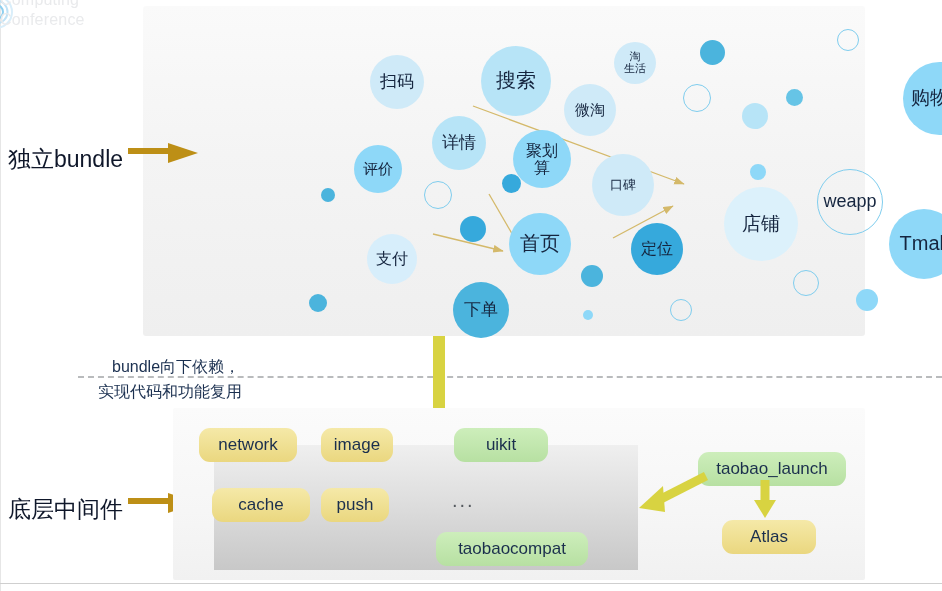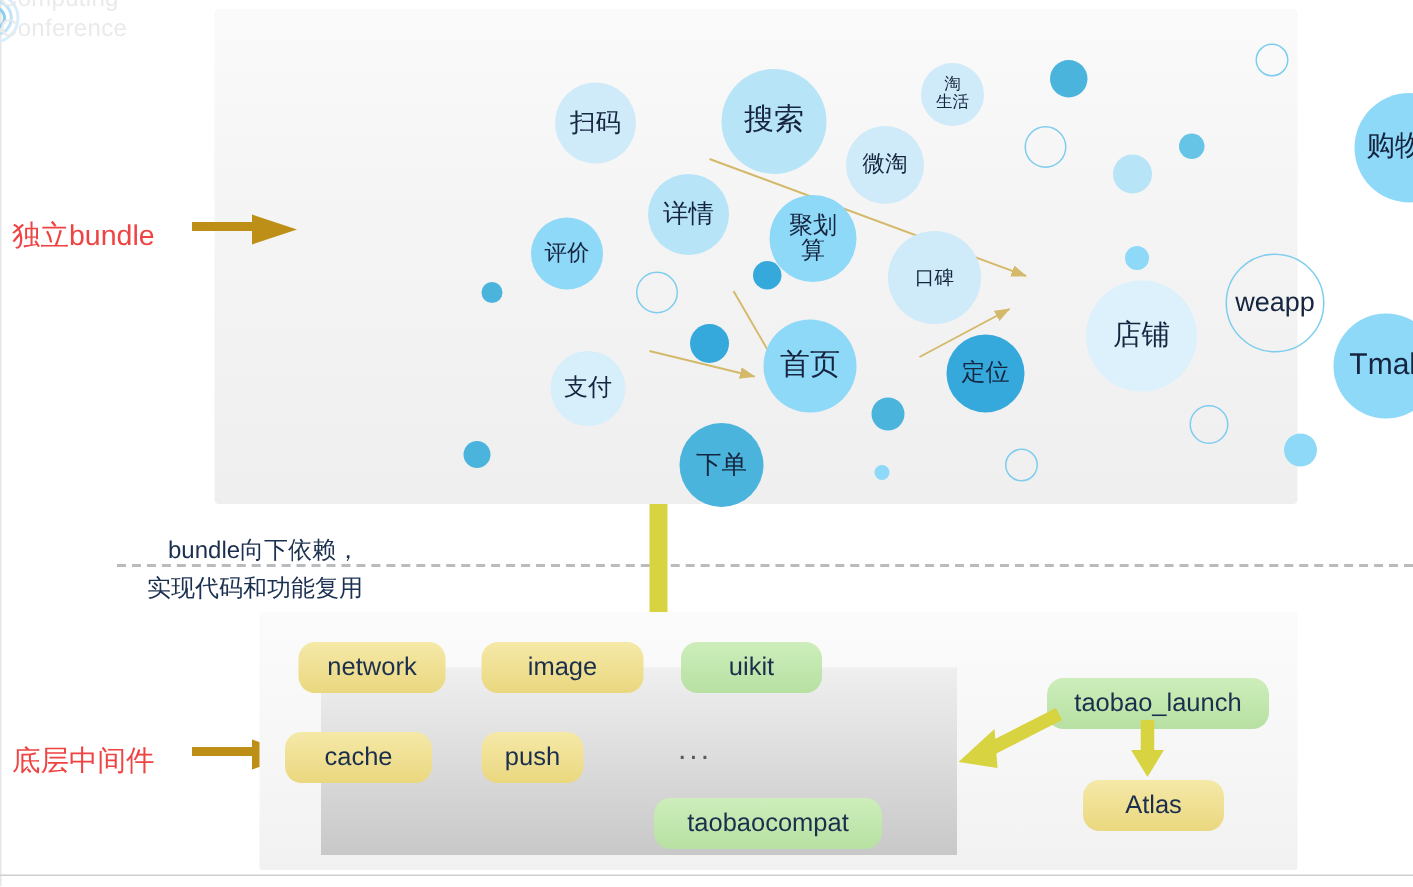--- a/index.html
+++ b/index.html
@@ -80,22 +80,22 @@
     position: absolute;
     left: 0; top: 0;
     width: 722px;
     height: 330px;
     overflow: visible;
   }
 
   
   .side-label {
     position: absolute;
-    font-size: 19px;
-    color: #ef4444;
+    font-size: 23px;
+    color: #0f172a;
     white-space: nowrap;
     font-family: "Liberation Sans", sans-serif;
   }
   #label-bundle { left: 8px; top: 144px; }
   #label-middleware { left: 8px; top: 494px; }
 
   .gold-arrow {
     position: absolute;
     height: 22px;
     overflow: visible;
@@ -313,23 +313,23 @@
 
 <svg id="big-down-arrow" viewBox="0 0 42 118">
   <path d="M15,0 L27,0 L27,84 L15,84 z" fill="#d8d341"></path>
   <path d="M1,78 L41,78 L21,116 z" fill="#d8d341"></path>
 </svg>
 
 <div id="middleware-panel">
   <div id="middleware-inner"></div>
   <div id="tags-layer">
       <div class="tag yellow" style="left: 26px; top: 20px; width: 98px;">network</div>
-      <div class="tag yellow" style="left: 148px; top: 20px; width: 108px;">image</div>
+      <div class="tag yellow" style="left: 148px; top: 20px; width: 72px;">image</div>
       <div class="tag green" style="left: 281px; top: 20px; width: 94px;">uikit</div>
-      <div class="tag yellow" style="left: 17px; top: 80px; width: 98px;">cache</div>
+      <div class="tag yellow" style="left: 39px; top: 80px; width: 98px;">cache</div>
       <div class="tag yellow" style="left: 148px; top: 80px; width: 68px;">push</div>
       <div class="tag green" style="left: 263px; top: 80px; width: 152px; margin-top: 44px;">taobaocompat</div>
       <div class="tag green" style="left: 525px; top: 44px; width: 148px;">taobao_launch</div>
       <div class="tag yellow" style="left: 549px; top: 112px; width: 94px;">Atlas</div>
     </div>
 
   <div id="launch-group">
     <svg id="launch-arrows" viewBox="0 0 692 172">
       <path d="M592,72 L592,96" stroke="#d8d341" stroke-width="9" fill="none"></path>
       <path d="M581,92 L603,92 L592,110 z" fill="#d8d341"></path>

